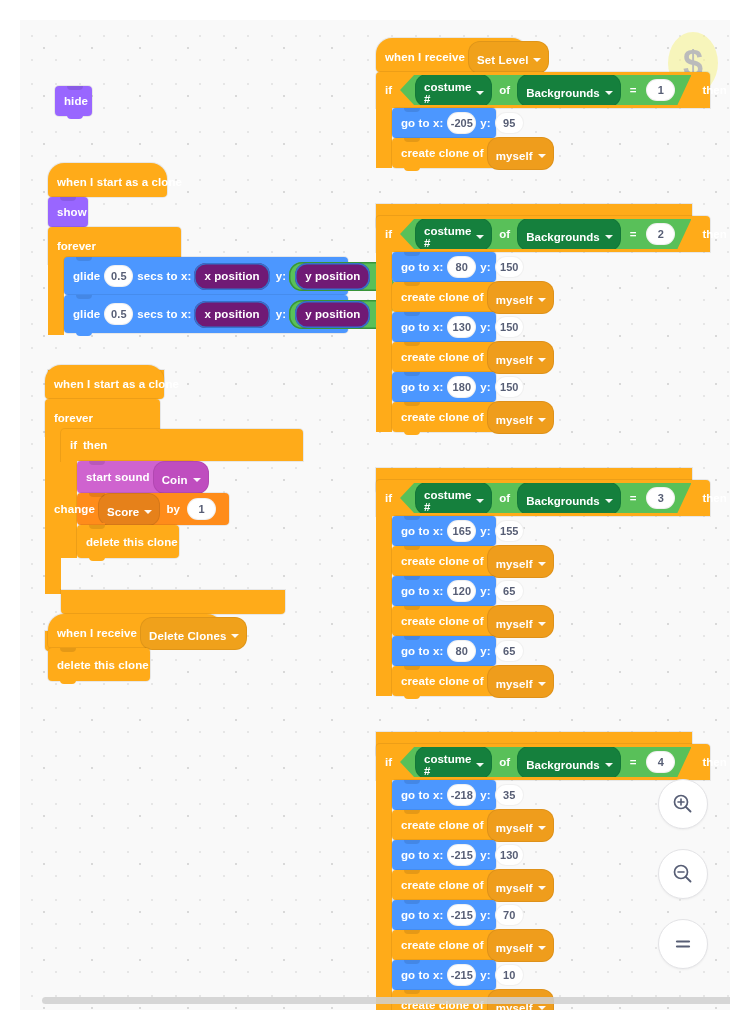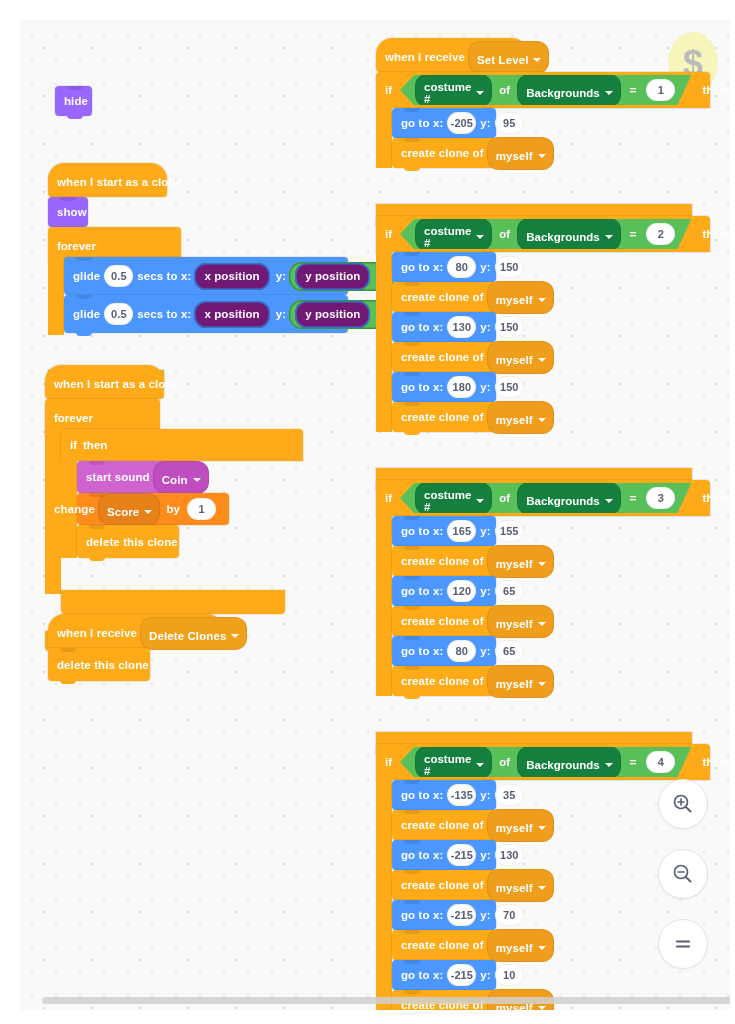--- a/index.html
+++ b/index.html
@@ -448,21 +448,21 @@
               <i class="caret"></i>
             </span>
             <span style="margin:0 6px;">=</span>
             <span class="num">4</span>
           </span>
           <span style="margin-left:8px;">then</span>
         </div>
         <div class="ctl" style="position: absolute; left: 0px; top: 36px; width: 16px; height: 300px;"></div>
         <div class="blk stack mot" style="left: 16px; top: 36px; height: 30px; width: 104px;">
           <span>go to x:</span>
-          <span class="num">-135</span>
+          <span class="num">-218</span>
           <span>y:</span>
           <span class="num">35</span>
         </div>
         <div class="blk stack ctl" style="left: 16px; top: 66px; height: 30px; width: 136px;">
           <span>create clone of</span>
           <span class="dd ctl-dd">
             <span>myself</span>
             <i class="caret"></i>
           </span>
         </div>

